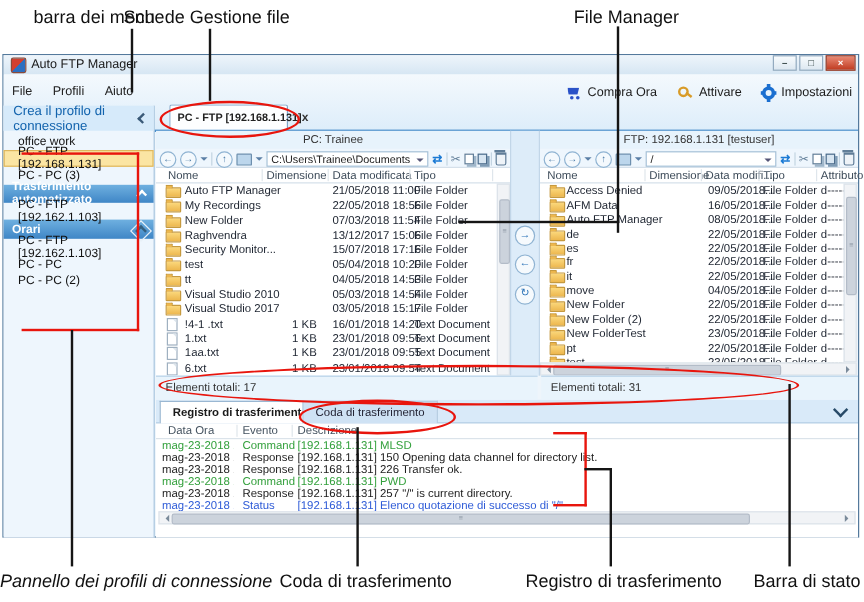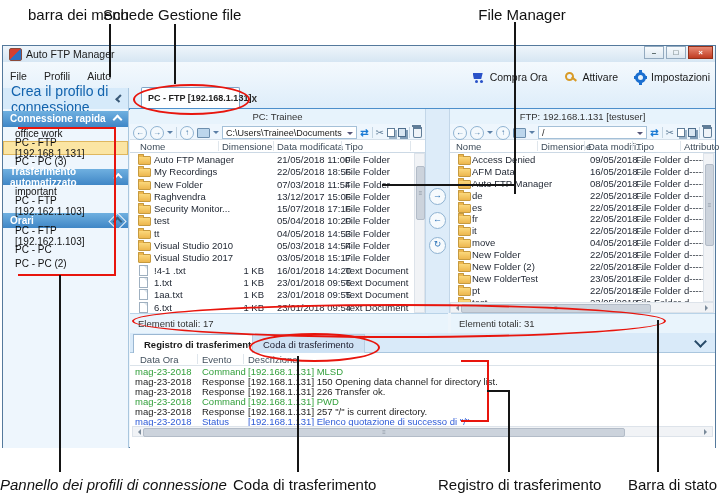--- a/index.html
+++ b/index.html
@@ -41,21 +41,21 @@
   .ic-key::after{content:"";position:absolute;left:7px;top:7px;width:6px;height:2px;background:#d89b28;
                  transform:rotate(38deg);box-shadow:2px 2px 0 -1px #b5851f;}
   .ic-gear{width:11px;height:11px;position:relative;display:inline-block;background:#1b6fd0;border-radius:50%;}
   .ic-gear::before{content:"";position:absolute;left:3px;top:3px;right:3px;bottom:3px;background:#e8f3fc;border-radius:50%;}
   .ic-gear::after{content:"";position:absolute;width:3px;height:3px;background:#1b6fd0;left:4px;top:-2px;
                   box-shadow:0 12px 0 #1b6fd0,-5px 6px 0 #1b6fd0,5px 6px 0 #1b6fd0;}
   
   .sidebar{position:absolute;left:3px;top:88px;width:126px;height:360px;background:#eef6fd;border-right:1px solid #a9c6de;box-sizing:border-box;}
   .create-row{position:absolute;left:0;top:0;width:100%;height:21px;background:#d6eafa;
               display:flex;align-items:center;justify-content:space-between;padding:0 6px 0 8px;box-sizing:border-box;}
-  .create-label{font-size:14px;color:#1263ad;}
+  .create-label{font-size:11px;color:#1263ad;}
   .chev-left{width:5px;height:5px;border-left:2px solid #3a5a78;border-bottom:2px solid #3a5a78;transform:rotate(45deg);}
   .sb-sections{position:absolute;left:0;top:23px;width:100%;}
   .sb-sec-header{height:15.5px;background:linear-gradient(#6fb0e0,#3f86c6);color:#fff;font-size:10px;font-weight:bold;
                  display:flex;align-items:center;justify-content:space-between;padding:0 7px;box-sizing:border-box;}
   .chev-up{width:5px;height:5px;border-left:2px solid #fff;border-top:2px solid #fff;transform:rotate(45deg);margin-top:2px;}
   .chev-up.boxed{box-sizing:content-box;border-left-color:#35607f;border-top-color:#35607f;background:transparent;
                  outline:1px solid #e8f1f8;outline-offset:2px;}
   .sb-item{height:14.2px;font-size:10px;color:#111;display:flex;align-items:center;padding-left:12px;box-sizing:border-box;}
   .sb-item.selected{background:#fbe5a3;border:1px solid #dfb75e;padding-left:11px;}
   
@@ -203,39 +203,32 @@
       <span>Impostazioni</span>
     </span>
   </div>
 
   <div class="sidebar">
     <div class="create-row">
       <span class="create-label">Crea il profilo di connessione</span>
       <span class="chev-left"></span>
     </div>
     <div class="sb-sections">
-        <div class="sb-sec-header">
-          <span>Connessione rapida</span>
-          <span class="chev-up"></span>
-        </div>
         <div class="sb-item">
           <span>office work</span>
         </div>
         <div class="sb-item selected">
           <span>PC - FTP [192.168.1.131]</span>
         </div>
         <div class="sb-item">
           <span>PC - PC (3)</span>
         </div>
         <div class="sb-sec-header">
           <span>Trasferimento automatizzato</span>
           <span class="chev-up"></span>
-        </div>
-        <div class="sb-item">
-          <span>important</span>
         </div>
         <div class="sb-item">
           <span>PC - FTP [192.162.1.103]</span>
         </div>
         <div class="sb-sec-header">
           <span>Orari</span>
           <span class="chev-up boxed"></span>
         </div>
         <div class="sb-item">
           <span>PC - FTP [192.162.1.103]</span>

